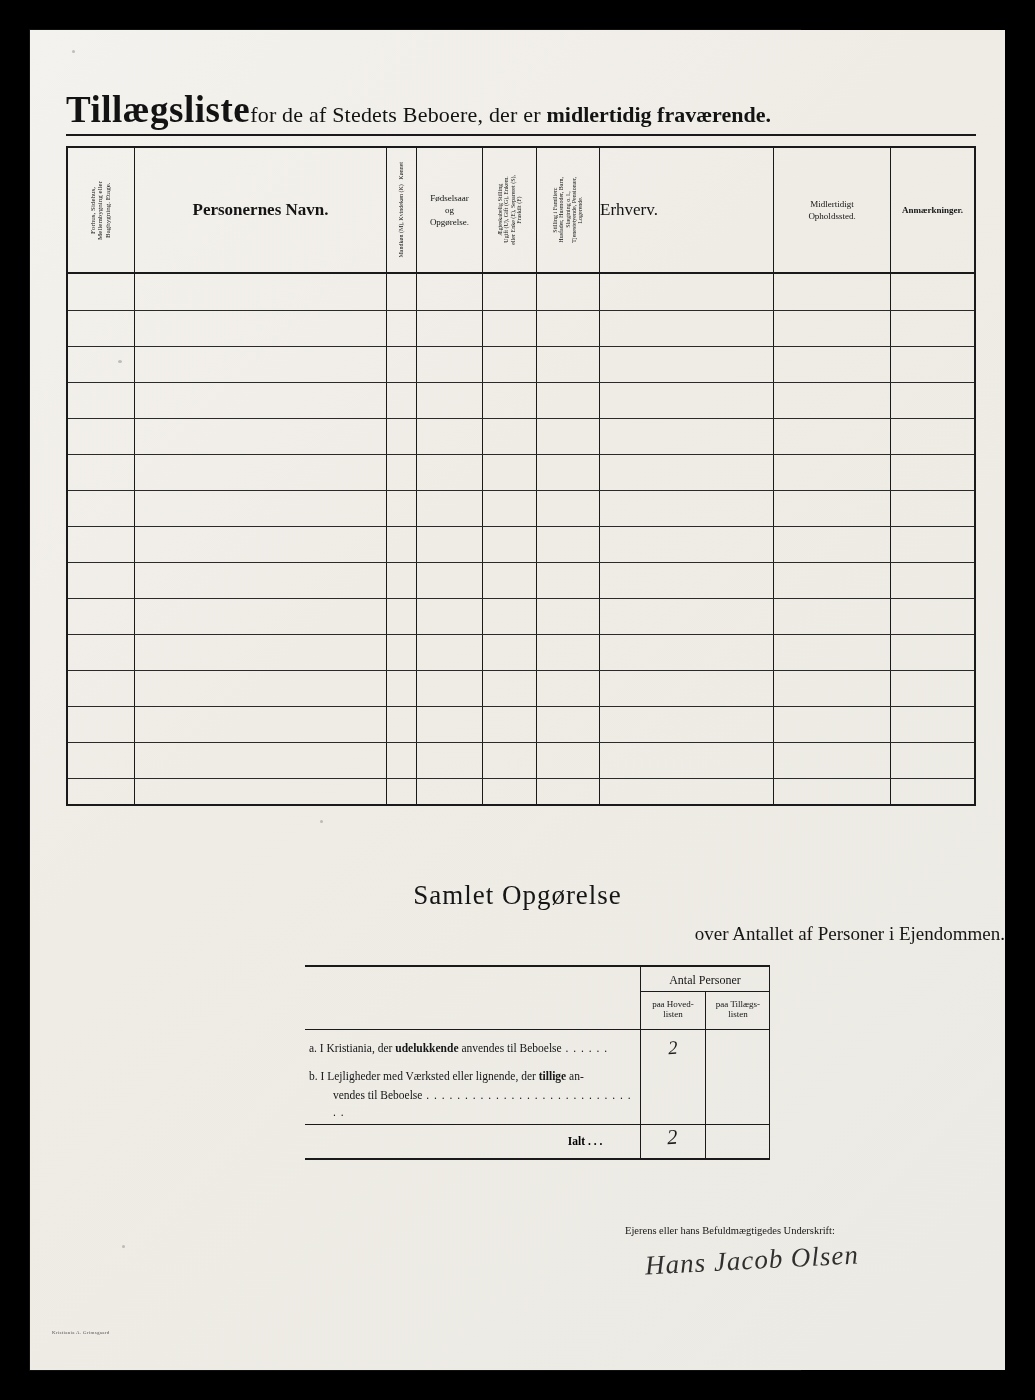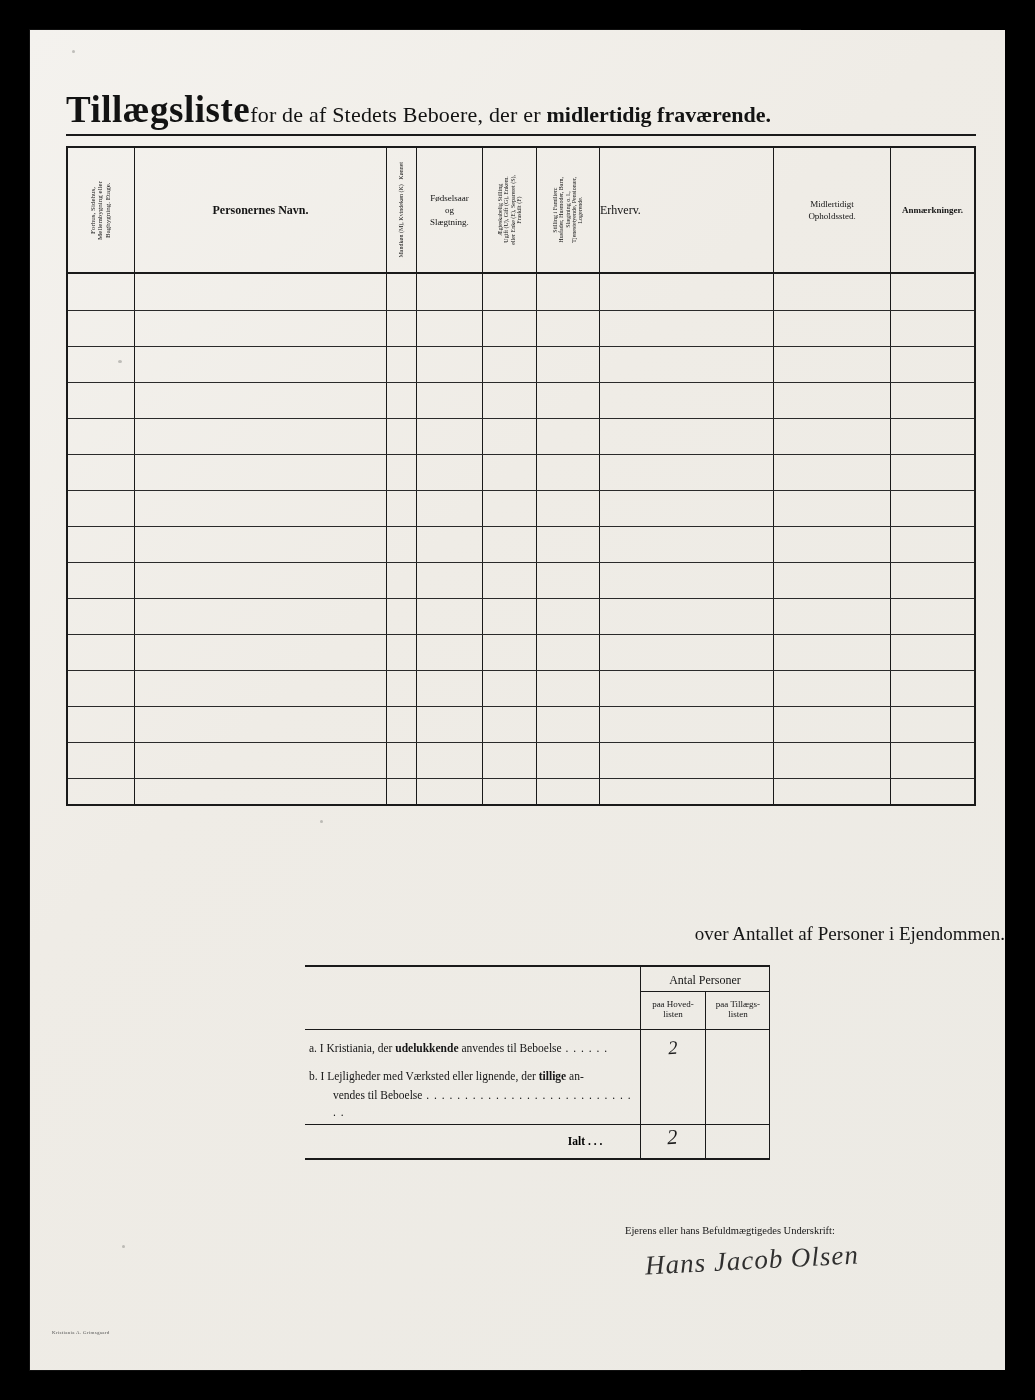--- a/index.html
+++ b/index.html
@@ -104,21 +104,21 @@
   }
   .rot {
     writing-mode: vertical-rl;
     transform: rotate(180deg);
     display: inline-block;
     line-height: 1.05;
   }
   .tiny { font-size: 7px; }
   .xtiny { font-size: 6px; }
   .small { font-size: 9px; }
-  .med { font-size: 12px; }
+  .med { font-size: 17px; }
   .bold { font-weight: bold; }
 
   
   .so-title {
     position: absolute;
     left: 0; top: 850px;
     width: 975px;
     text-align: center;
     font-size: 27px;
     letter-spacing: 1px;
@@ -234,21 +234,21 @@
         </div>
         <div class="hcell" style="left:319px;top:0;width:29px;height:124px;display:flex;align-items:center;justify-content:center;">
           <span class="rot xtiny">
             <span>Mandkøn (M), Kvindekøn (K)</span> &nbsp; <span>Kønnet</span>
           </span>
         </div>
         <div class="hcell" style="left:349px;top:0;width:65px;height:124px;display:flex;align-items:center;justify-content:center;line-height:1.35;">
           <span class="small">
             <span>Fødselsaar</span><br>
             <span>og</span><br>
-            <span>Slægtning.</span>
+            <span>Opgørelse.</span>
           </span>
         </div>
         <div class="hcell" style="left:415px;top:0;width:53px;height:124px;display:flex;align-items:center;justify-content:center;">
           <span class="rot xtiny">
             <span>Ægteskabelig Stilling</span><br>
             <span>Ugift (U), Gift (G), Enkem.</span><br>
             <span>eller Enke (E), Separeret (S),</span><br>
             <span>Fraskilt (F)</span>
           </span>
         </div>
@@ -293,20 +293,21 @@
       <div class="hline" style="top:378px;"></div>
       <div class="hline" style="top:414px;"></div>
       <div class="hline" style="top:450px;"></div>
       <div class="hline" style="top:486px;"></div>
       <div class="hline" style="top:522px;"></div>
       <div class="hline" style="top:558px;"></div>
       <div class="hline" style="top:594px;"></div>
       <div class="hline" style="top:630px;"></div>
     </div>
 
+    <div class="so-title">Samlet Opgørelse</div>
     <div class="so-sub">over Antallet af Personer i Ejendommen.</div>
 
     <div class="sum">
       <div class="sum-topline"></div>
 
       <div class="sum-line" style="left:335px;top:26px;width:130px;height:1px;"></div>
       <div class="sum-line" style="left:0;top:64px;width:465px;height:1px;"></div>
       <div class="sum-line" style="left:0;top:159px;width:465px;height:1px;"></div>
       <div class="sum-line" style="left:0;top:193px;width:465px;height:2px;background:#1a1a1a;"></div>
 

